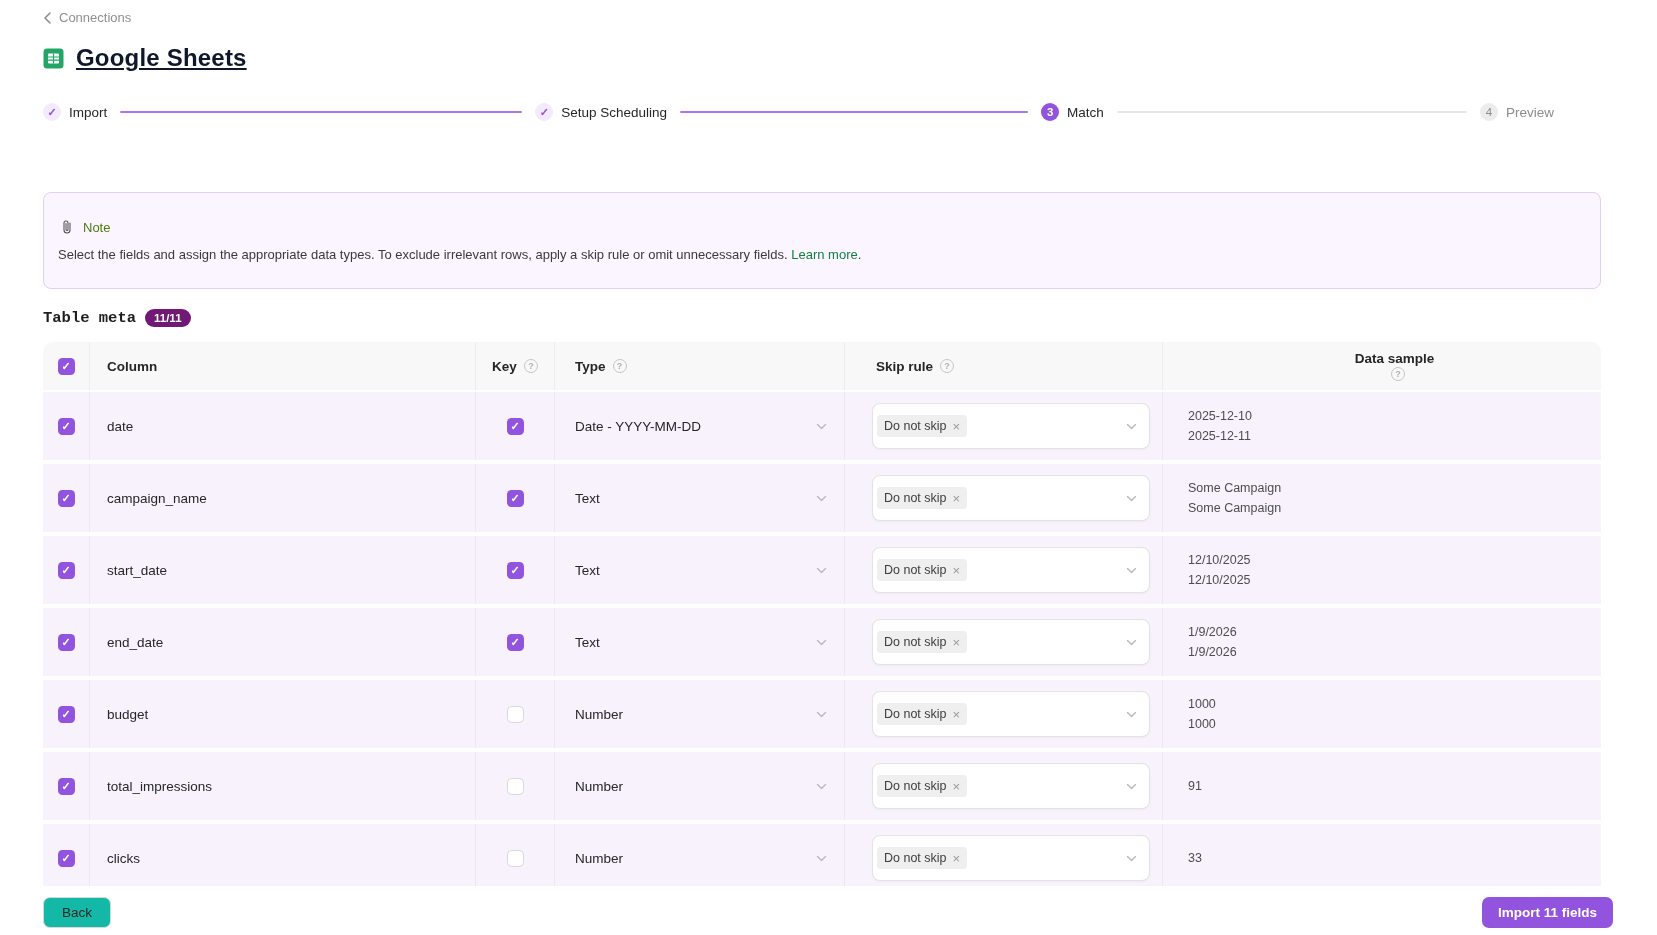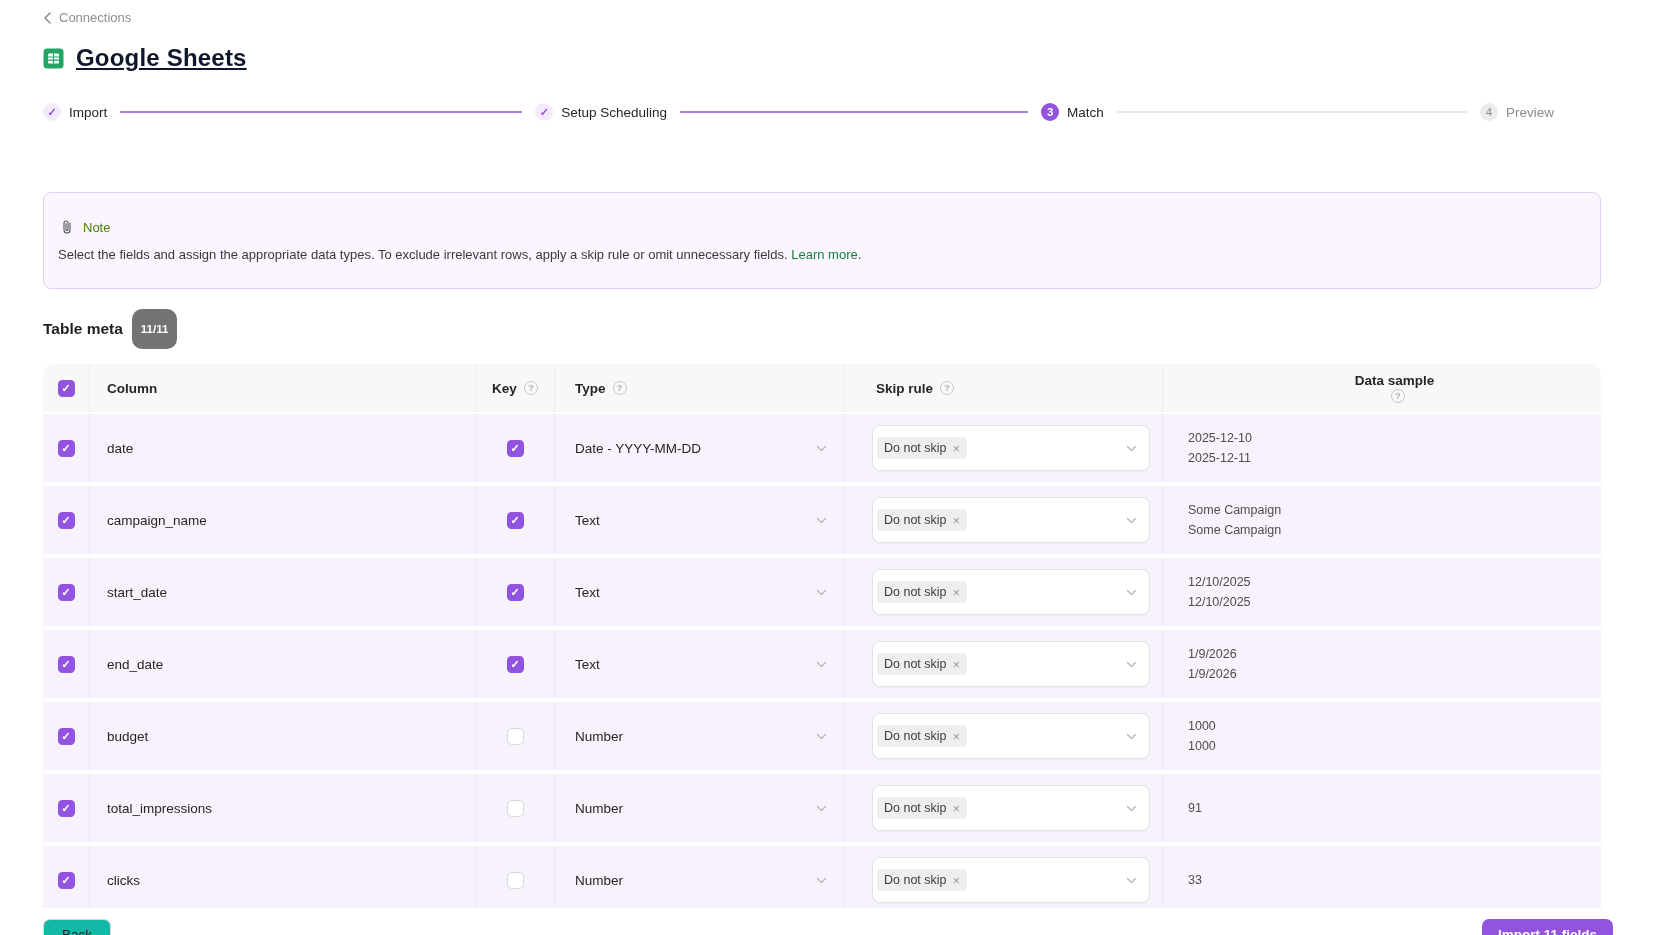--- a/index.html
+++ b/index.html
@@ -30,22 +30,22 @@
   
   .note { margin-top:71px; width:1558px; height:97px; background:#fbf5ff; border:1px solid #e5cef5;
           border-radius:8px; padding:26px 24px 0 14px; }
   .note-title-row { display:flex; align-items:center; gap:10px; margin-left:3px; }
   .note-title { font-size:13px; font-weight:400; color:#4d7c0f; }
   .note-body { margin-top:12px; font-size:13px; color:#3a3a3a; }
   .note-body a { color:#15803d; text-decoration:none; cursor:pointer; }
 
   
   .section-head { display:flex; align-items:center; margin-top:20px; }
-  .section-title { font-size:15.5px; font-weight:700; color:#1f1f1f; }
-  .badge { background:#737373; color:#fff; font-size:11.5px; font-weight:700; border-radius:10px; padding:14px 9px; margin-left:9px; }
+  .section-title { font-size:15.5px; font-weight:700; color:#1f1f1f;font-family:Liberation Mono, monospace; }
+  .badge { background:#701a75; color:#fff; font-size:11.5px; font-weight:700; border-radius:10px; padding:3px 9px; margin-left:9px; }
 
   
   .tbl { margin-top:15px; width:1558px; height:544px; border-radius:10px 10px 0 0; overflow:hidden; }
   .row { display:grid; grid-template-columns:47px 386px 79px 290px 318px 1fr; }
   .thead { background:#f8f8f8; height:50px; border-bottom:2px solid #fff; font-weight:700; font-size:13.5px; color:#262626; }
   .trow  { background:#f8f2fd; height:72px; border-bottom:4px solid #fff; }
   .cell { display:flex; align-items:center; border-right:1px solid rgba(0,0,0,0.045); min-width:0; }
   .cell:last-child { border-right:none; }
   .c-select { justify-content:center; }
   .c-name   { padding-left:17px; font-size:13.5px; }

